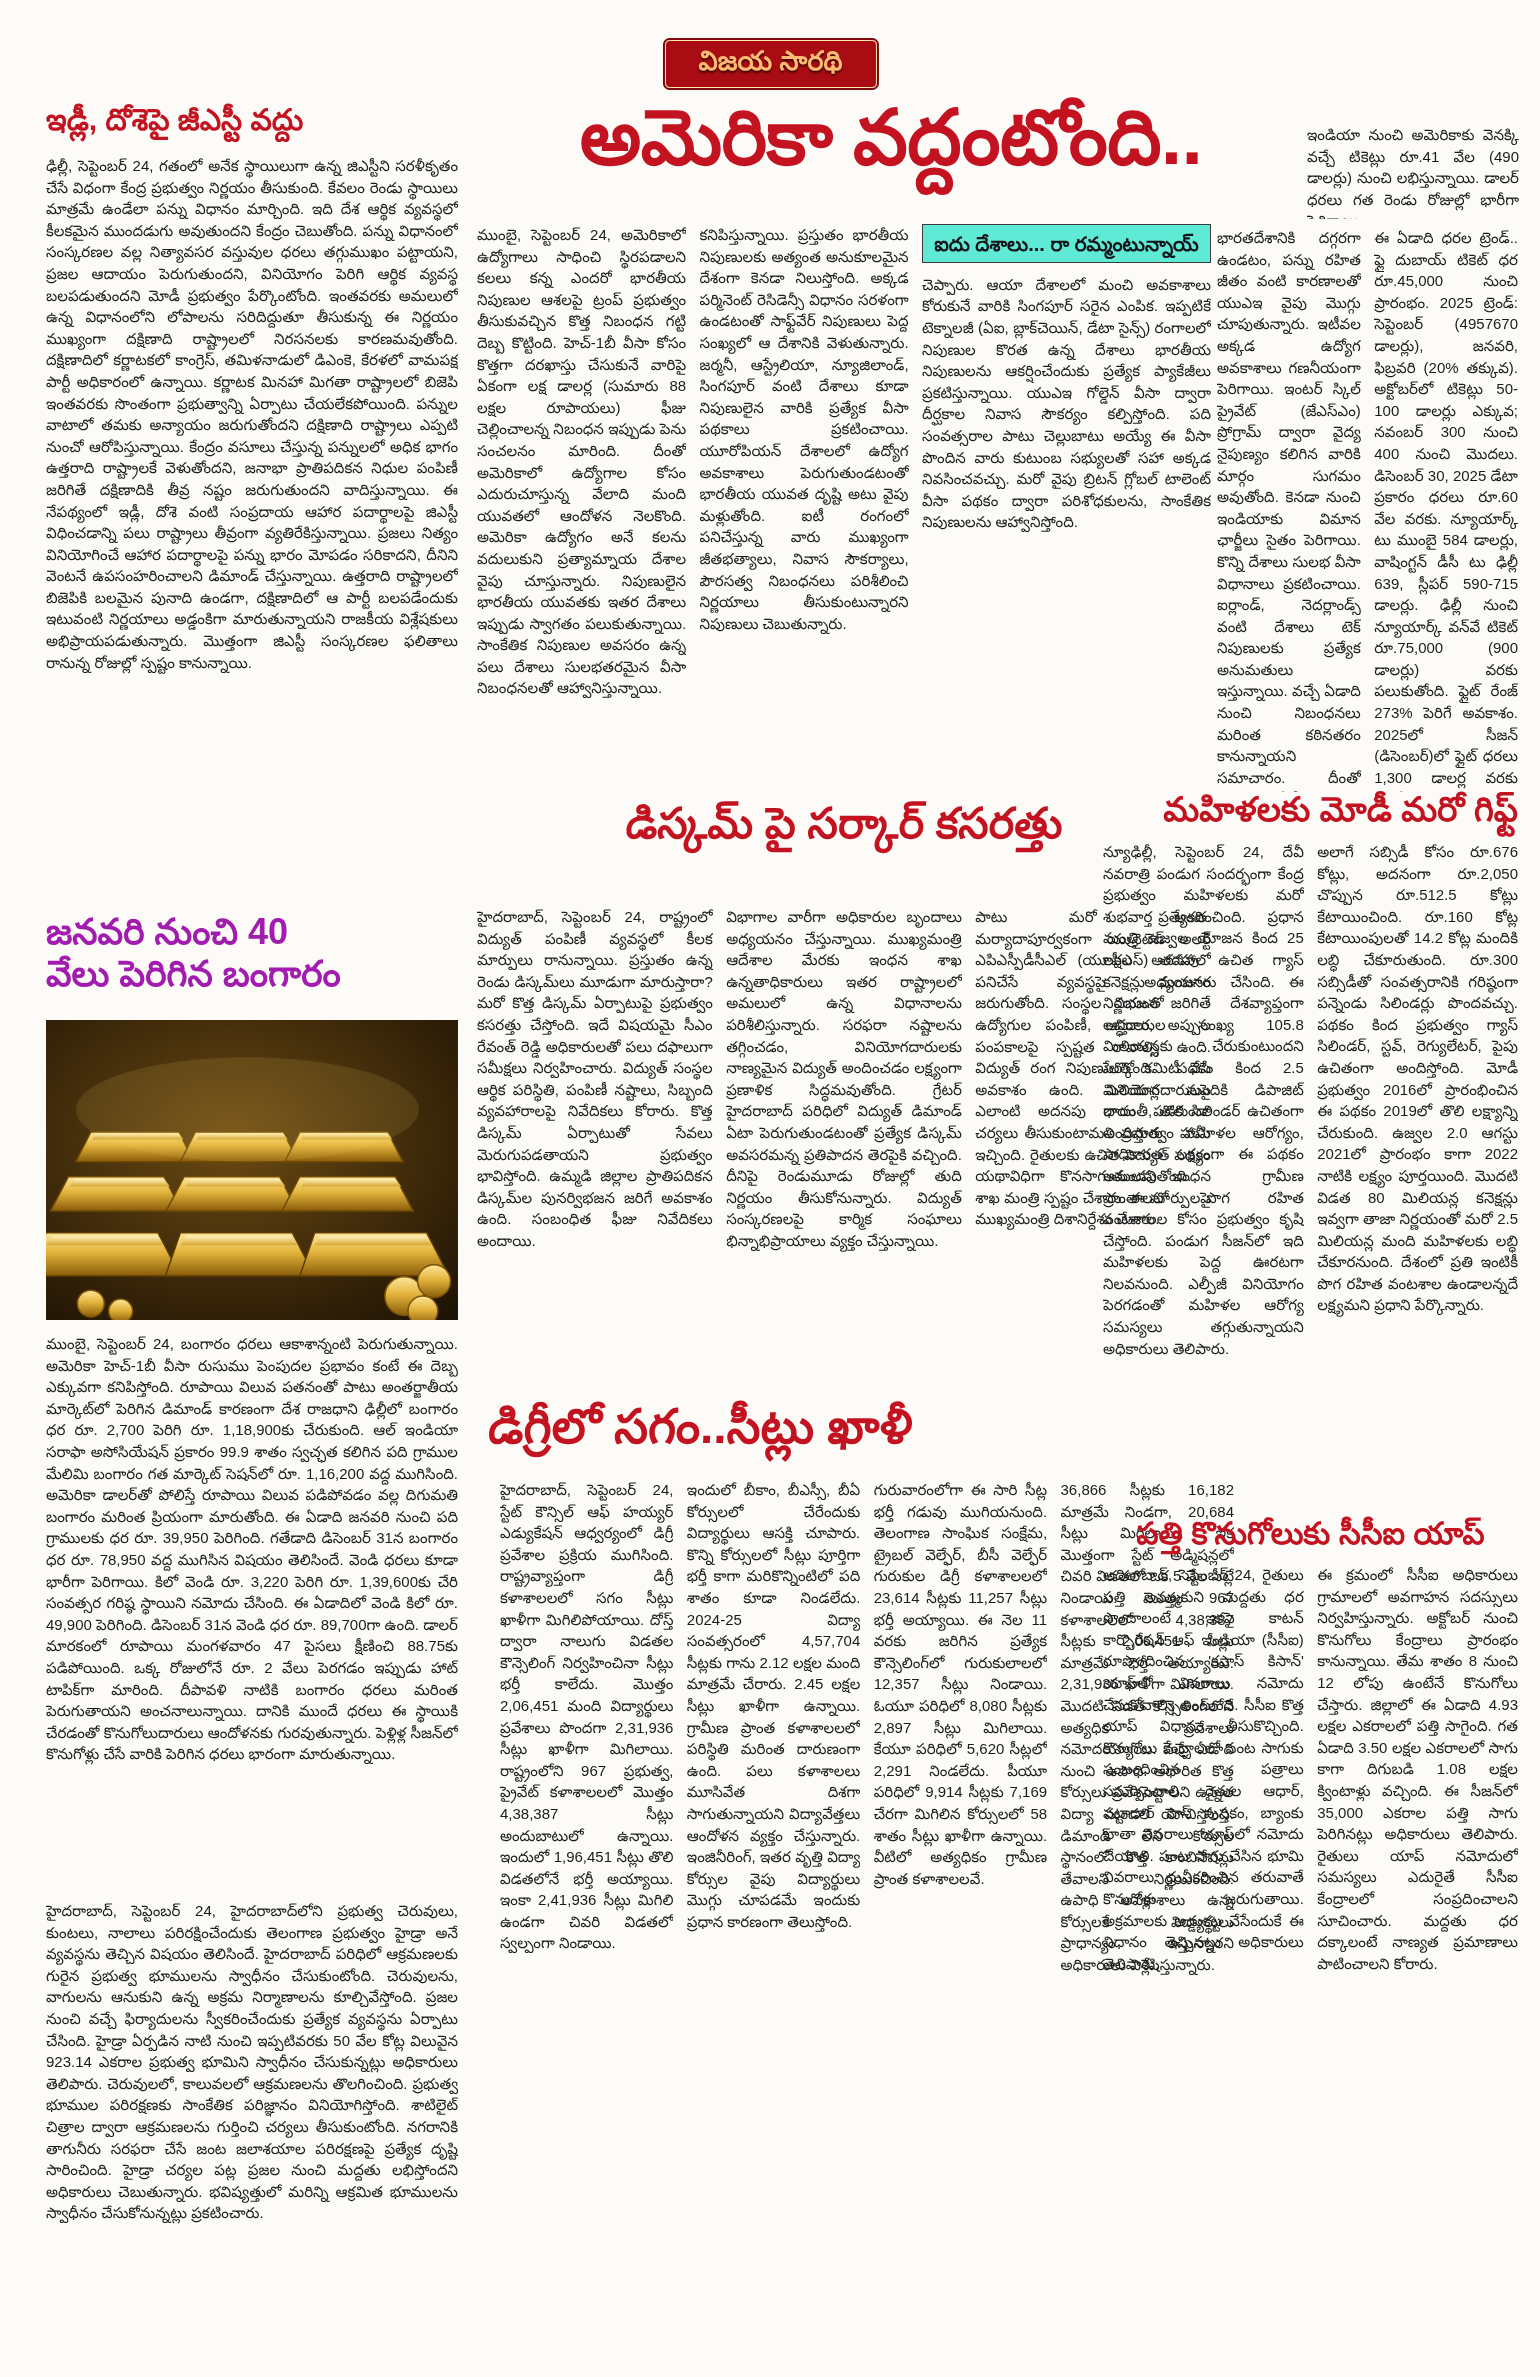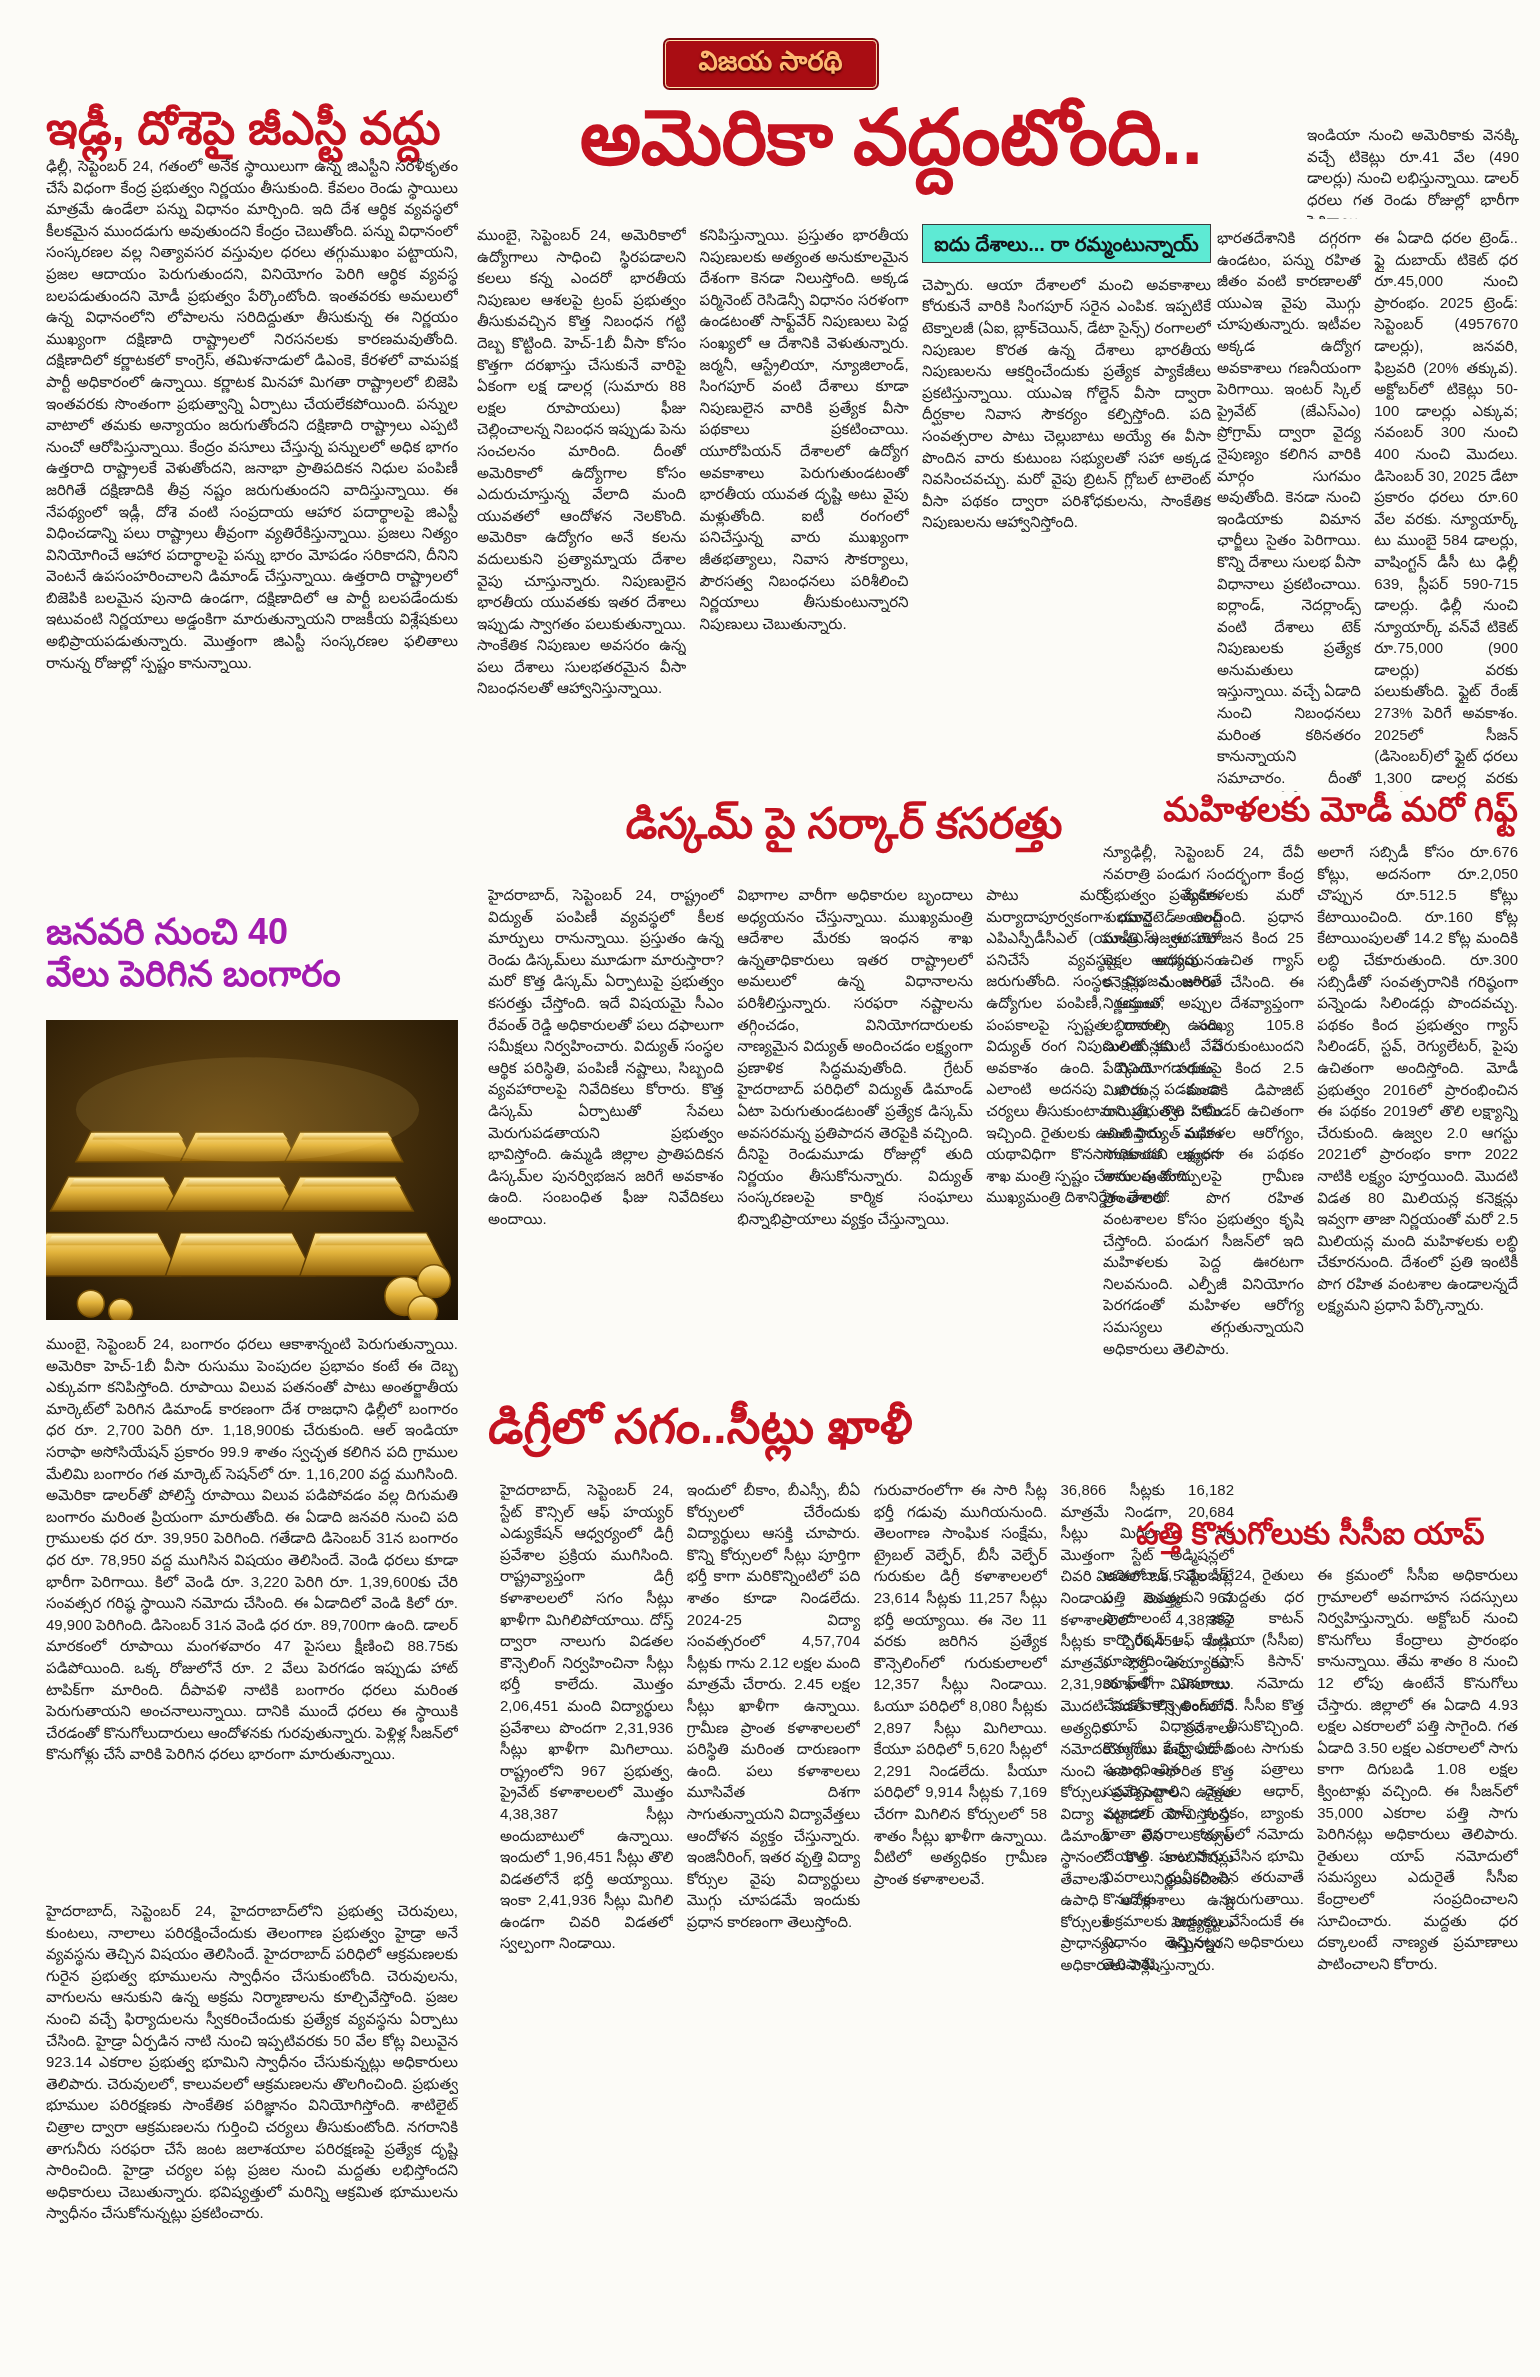--- a/index.html
+++ b/index.html
@@ -13,21 +13,21 @@
           padding:0 19.4px;box-sizing:border-box;border-radius:2.2px;}
   .page-no{color:#fff;font-size:20px;font-weight:bold;text-shadow:0 0.7px 1.5px #600;}
   .date-line{color:#fff;font-size:23px;font-weight:bold;letter-spacing:0.7px;text-shadow:0 0.7px 1.5px #600;}
   .masthead{position:absolute;left:50%;top:40px;transform:translateX(-50%);
             background:#a90d13;border:1.5px solid #ffe9b0;outline:2.2px solid #7d090e;
             color:#fdba74;font-size:27px;font-weight:bold;padding:4.5px 33px;border-radius:4.5px;
             text-shadow:0 1.5px 2.2px #400;white-space:nowrap;}
 
   
   .red-head{color:#c31320;font-weight:bold;}
-  .kicker{position:absolute;left:46px;top:103px;width:417px;font-size:46px;line-height:1.1;}
+  .kicker{position:absolute;left:46px;top:103px;width:417px;font-size:30px;line-height:1.1;}
   .main-headline{position:absolute;left:479px;top:95px;width:824px;
                  font-size:77px;line-height:1.1;letter-spacing:-0.7px;text-align:center;}
   .gold-head{position:absolute;left:46px;top:911px;width:412px;
              font-size:36px;font-weight:bold;color:#a21caf;line-height:1.18;}
   .land-head{position:absolute;left:46px;top:1858px;width:412px;
              font-size:26px;font-weight:bold;color:#0d0d0d;line-height:1.15;}
   .discom-head{position:absolute;left:477px;top:799px;width:734px;text-align:center;
                font-size:43px;transform:skewX(-4deg);}
   .women-head{position:absolute;left:1103px;top:790px;width:415px;text-align:right;font-size:34px;}
   .degree-head{position:absolute;left:488px;top:1399px;width:734px;text-align:left;
@@ -43,21 +43,21 @@
                text-align:center;font-weight:bold;font-size:20px;color:#14141a;line-height:1.2;
                background:#5eead4;}
   .left-body{left:46px;top:155px;width:412px;height:746px;}
   .topstory-cols{left:477px;top:224px;width:734px;height:568px;}
   .topstory-cols .c3{flex:0 0 289px;}
   .right-lead{left:1307px;top:124px;width:212px;height:95px;}
   .topstory-right{left:1217px;top:227px;width:301px;height:565px;}
   .gold-img-wrap{position:absolute;left:46px;top:1020px;width:412px;height:300px;overflow:hidden;}
   .gold-body{left:46px;top:1333px;width:412px;height:516px;}
   .land-body{left:46px;top:1900px;width:412px;height:459px;}
-  .discom-cols{left:477px;top:884px;width:734px;height:523px;margin-left:11px;}
+  .discom-cols{left:477px;top:906px;width:734px;height:523px;}
   .women-cols{left:1103px;top:841px;width:415px;height:658px;}
   .degree-cols{left:500px;top:1479px;width:734px;height:887px;}
   .cotton-cols{left:1103px;top:1564px;width:415px;height:804px;}
 </style>
 </head>
 <body>
 
 <div class="page">
 
   <div class="masthead">విజయ సారథి</div>

